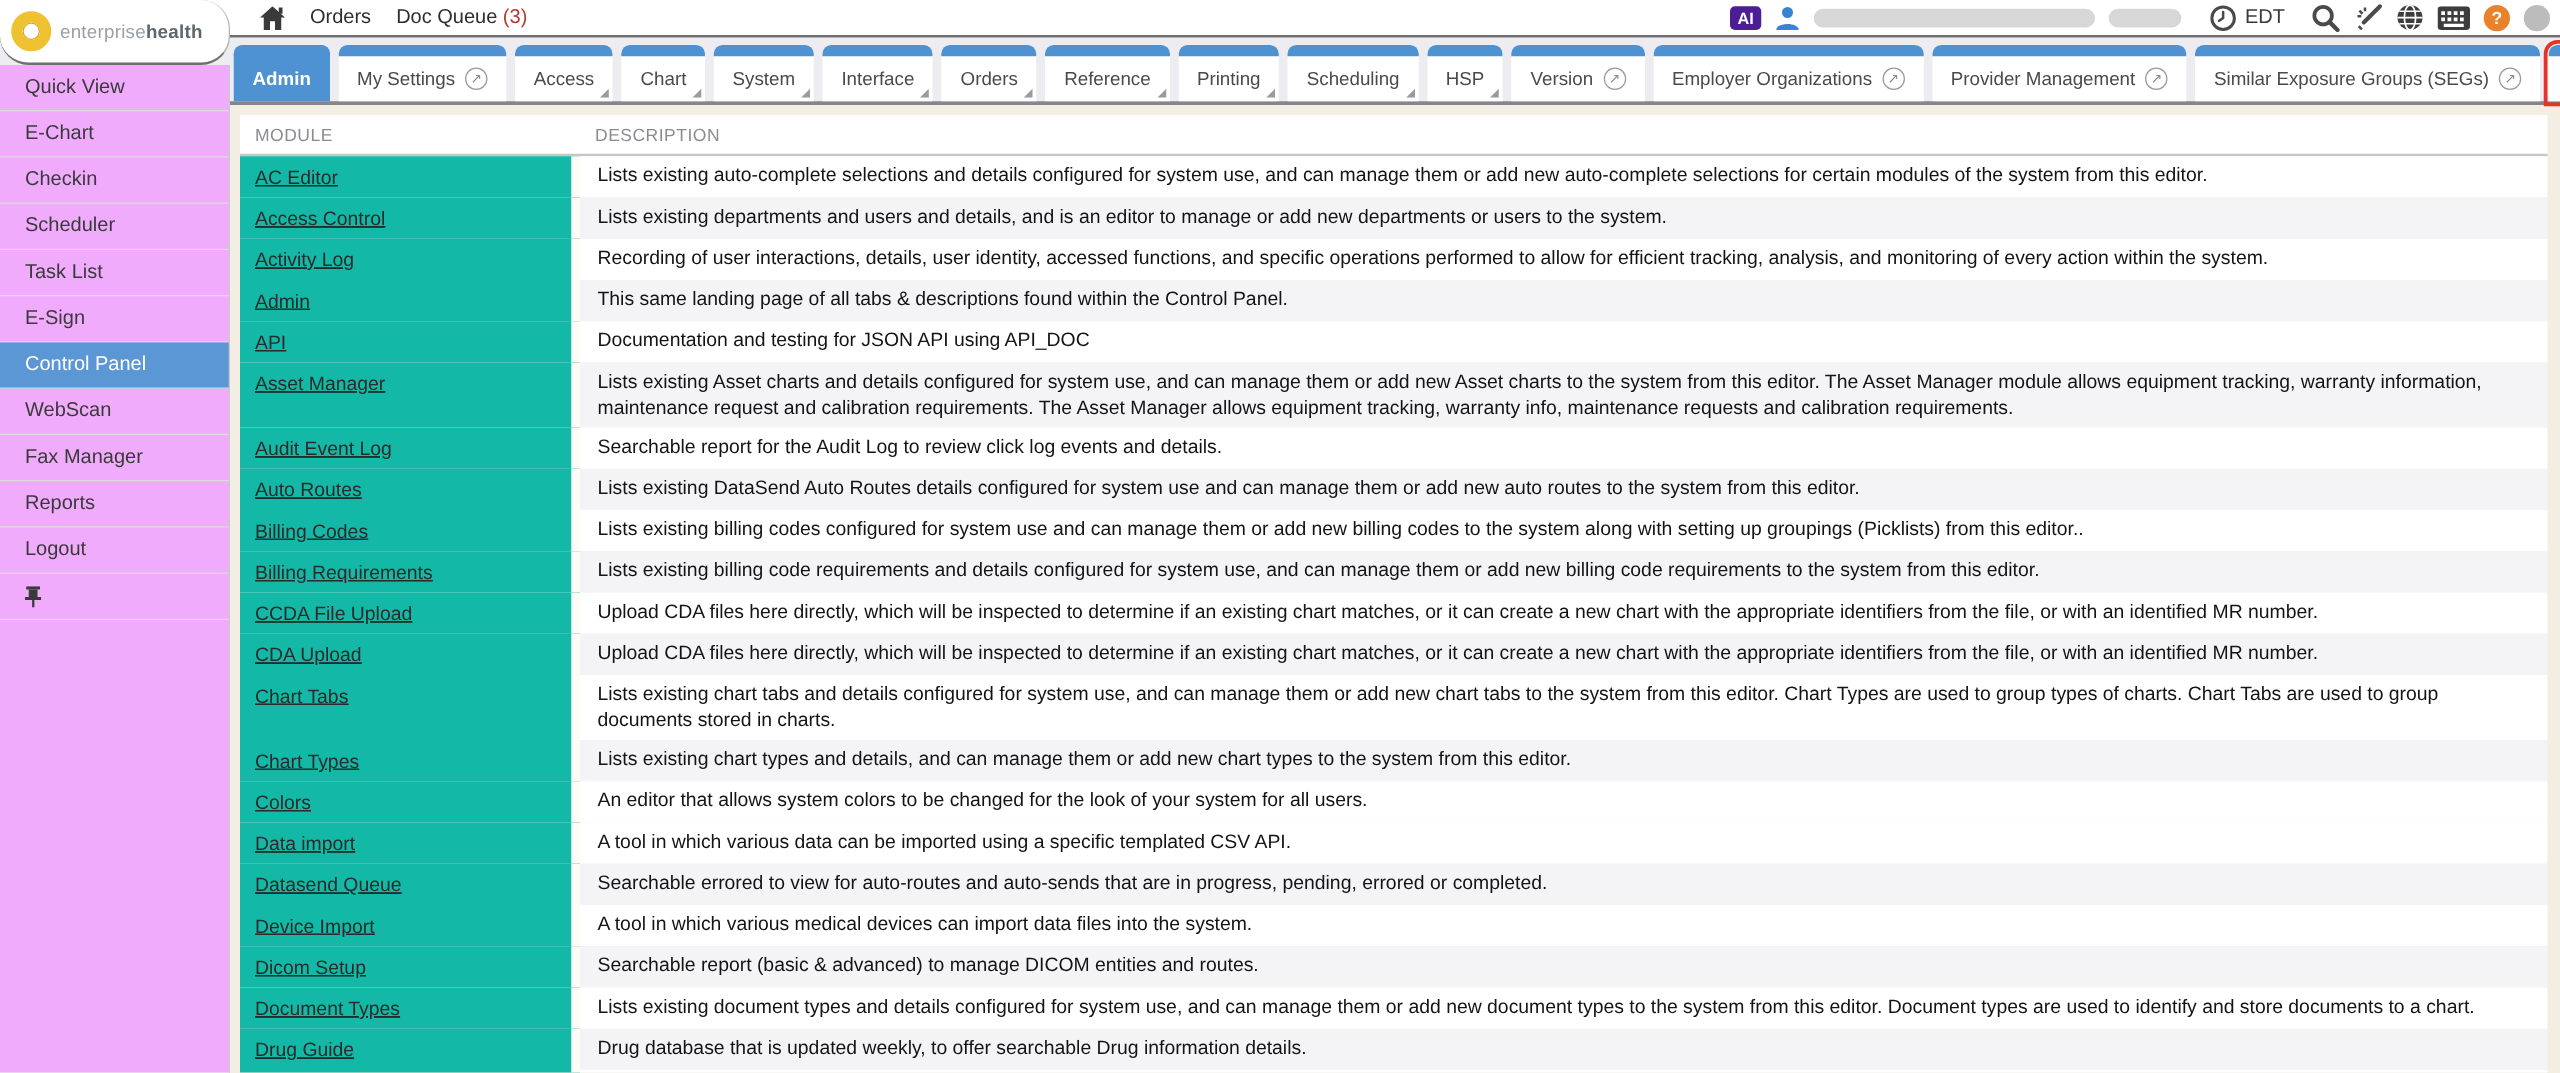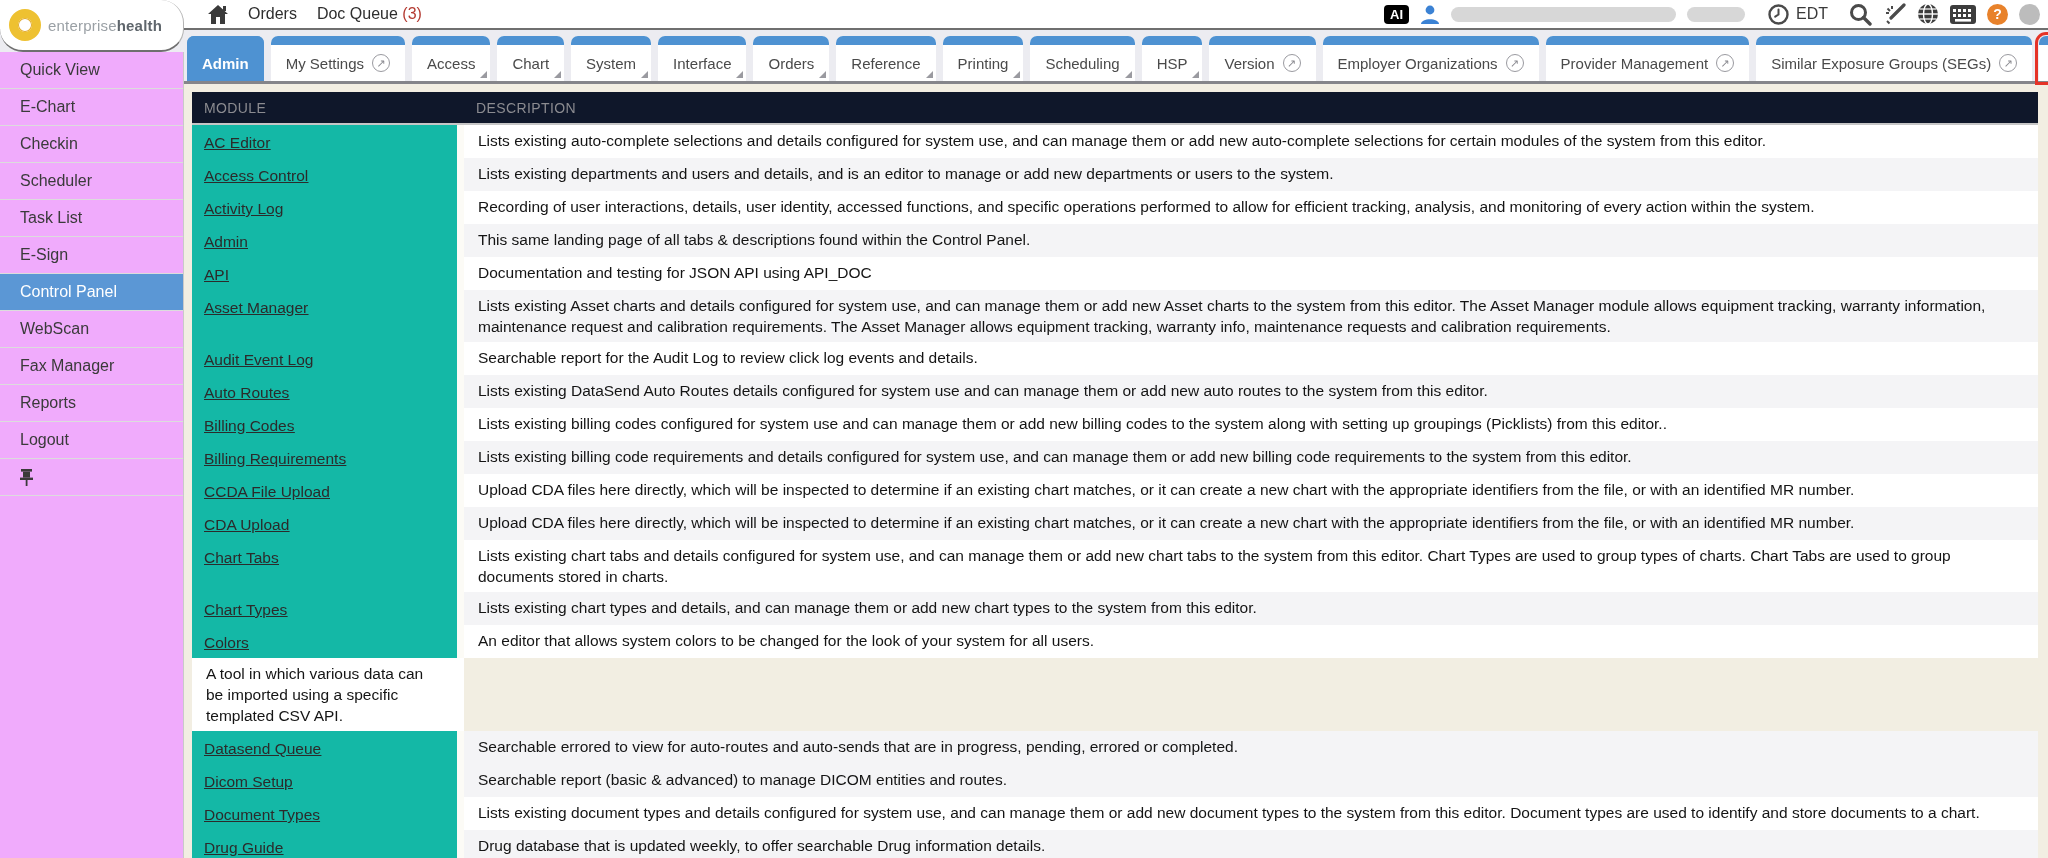--- a/index.html
+++ b/index.html
@@ -17,21 +17,21 @@
   .logo-word { margin-left:7px; font-size:15px; color:#9aa0a5; letter-spacing:.2px; }
   .logo-word b { color:#5f666c; }
 
   .topnav { position:absolute; left:208px; top:0; height:28px; display:flex;
     align-items:center; gap:20px; z-index:25; }
   .topnav .navtext { font-size:16px; color:#2e2e2e; cursor:default; }
   .red { color:#b43b32; }
 
   .topicons { position:absolute; right:8px; top:0; height:28px; display:flex;
     align-items:center; gap:11px; z-index:25; }
-  .ai-badge { background:#000000; color:#fff; font-weight:bold; font-size:13px;
+  .ai-badge { background:#4c1d95; color:#fff; font-weight:bold; font-size:13px;
     border-radius:4px; padding:3px 6px; line-height:1; }
   .blob { background:#d7d7d7; border-radius:8px; height:15px; }
   .blob.long { width:225px; } .blob.short { width:58px; }
   .tz { font-size:16px; color:#3a3a3a; margin-left:-4px; }
   .help-circle { width:21px; height:21px; border-radius:50%; background:#e8822b;
     color:#fff; font-weight:bold; font-size:14px; display:flex; align-items:center;
     justify-content:center; }
   .avatar-circle { width:21px; height:21px; border-radius:50%; background:#bcbcbc; }
 
   
@@ -55,21 +55,21 @@
   
   .sidebar { position:absolute; left:0; top:52px; width:184px; bottom:0;
     background:#f0abfc; border-right:1px solid #c9c9c9; z-index:15; }
   .side-item { height:37px; display:flex; align-items:center; padding-left:20px;
     font-size:16px; color:#3a3a3a; border-bottom:1px solid #dcdcdc; cursor:pointer; }
   .side-item.active { background:#5b97d5; color:#ffffff; }
 
   
   .content { position:absolute; left:184px; top:84px; right:0; bottom:0;
     background:#f2eee2; padding:8px 10px 0 8px; overflow:hidden; }
-  .thead { display:grid; grid-template-columns:272px 1fr; background:#0f172a;
+  .thead { display:grid; grid-template-columns:272px 1fr; background:#ffffff;
     border-bottom:2px solid #c6c6c6; }
   .thead .th { font-size:14px; color:#8b8b90; letter-spacing:.4px; padding:8px 0 7px 12px; }
   .trow { display:grid; grid-template-columns:272px 1fr; align-items:stretch; }
   .cell-mod { background:#14b8a6; border-right:7px solid #fcfbf6; padding:7px 10px 5px 12px;text-decoration:underline; }
   .cell-mod a { color:#2b2b2b; text-decoration:underline; font-size:15.5px;
     line-height:21px; cursor:pointer; }
   .cell-desc { padding:5px 20px 5px 14px; font-size:15.5px; color:#141414;
     line-height:21px; min-height:31px; }
   .trow.odd .cell-desc { background:#ffffff; }
   .trow.even .cell-desc { background:#f4f4f6; }
@@ -331,26 +331,31 @@
       </div>
       <div class="trow even">
         <div class="cell-mod"><a>Chart Types</a></div>
         <div class="cell-desc">Lists existing chart types and details, and can manage them or add new chart types to the system from this editor.</div>
       </div>
       <div class="trow odd">
         <div class="cell-mod"><a>Colors</a></div>
         <div class="cell-desc">An editor that allows system colors to be changed for the look of your system for all users.</div>
       </div>
       <div class="trow odd">
+        <div class="cell-mod"><a>Data import</a></div>
         <div class="cell-desc">A tool in which various data can be imported using a specific templated CSV API.</div>
       </div>
       <div class="trow even">
         <div class="cell-mod"><a>Datasend Queue</a></div>
         <div class="cell-desc">Searchable errored to view for auto-routes and auto-sends that are in progress, pending, errored or completed.</div>
       </div>
+      <div class="trow odd">
+        <div class="cell-mod"><a>Device Import</a></div>
+        <div class="cell-desc">A tool in which various medical devices can import data files into the system.</div>
+      </div>
       <div class="trow even">
         <div class="cell-mod"><a>Dicom Setup</a></div>
         <div class="cell-desc">Searchable report (basic &amp; advanced) to manage DICOM entities and routes.</div>
       </div>
       <div class="trow odd">
         <div class="cell-mod"><a>Document Types</a></div>
         <div class="cell-desc">Lists existing document types and details configured for system use, and can manage them or add new document types to the system from this editor. Document types are used to identify and store documents to a chart.</div>
       </div>
       <div class="trow even">
         <div class="cell-mod"><a>Drug Guide</a></div>

